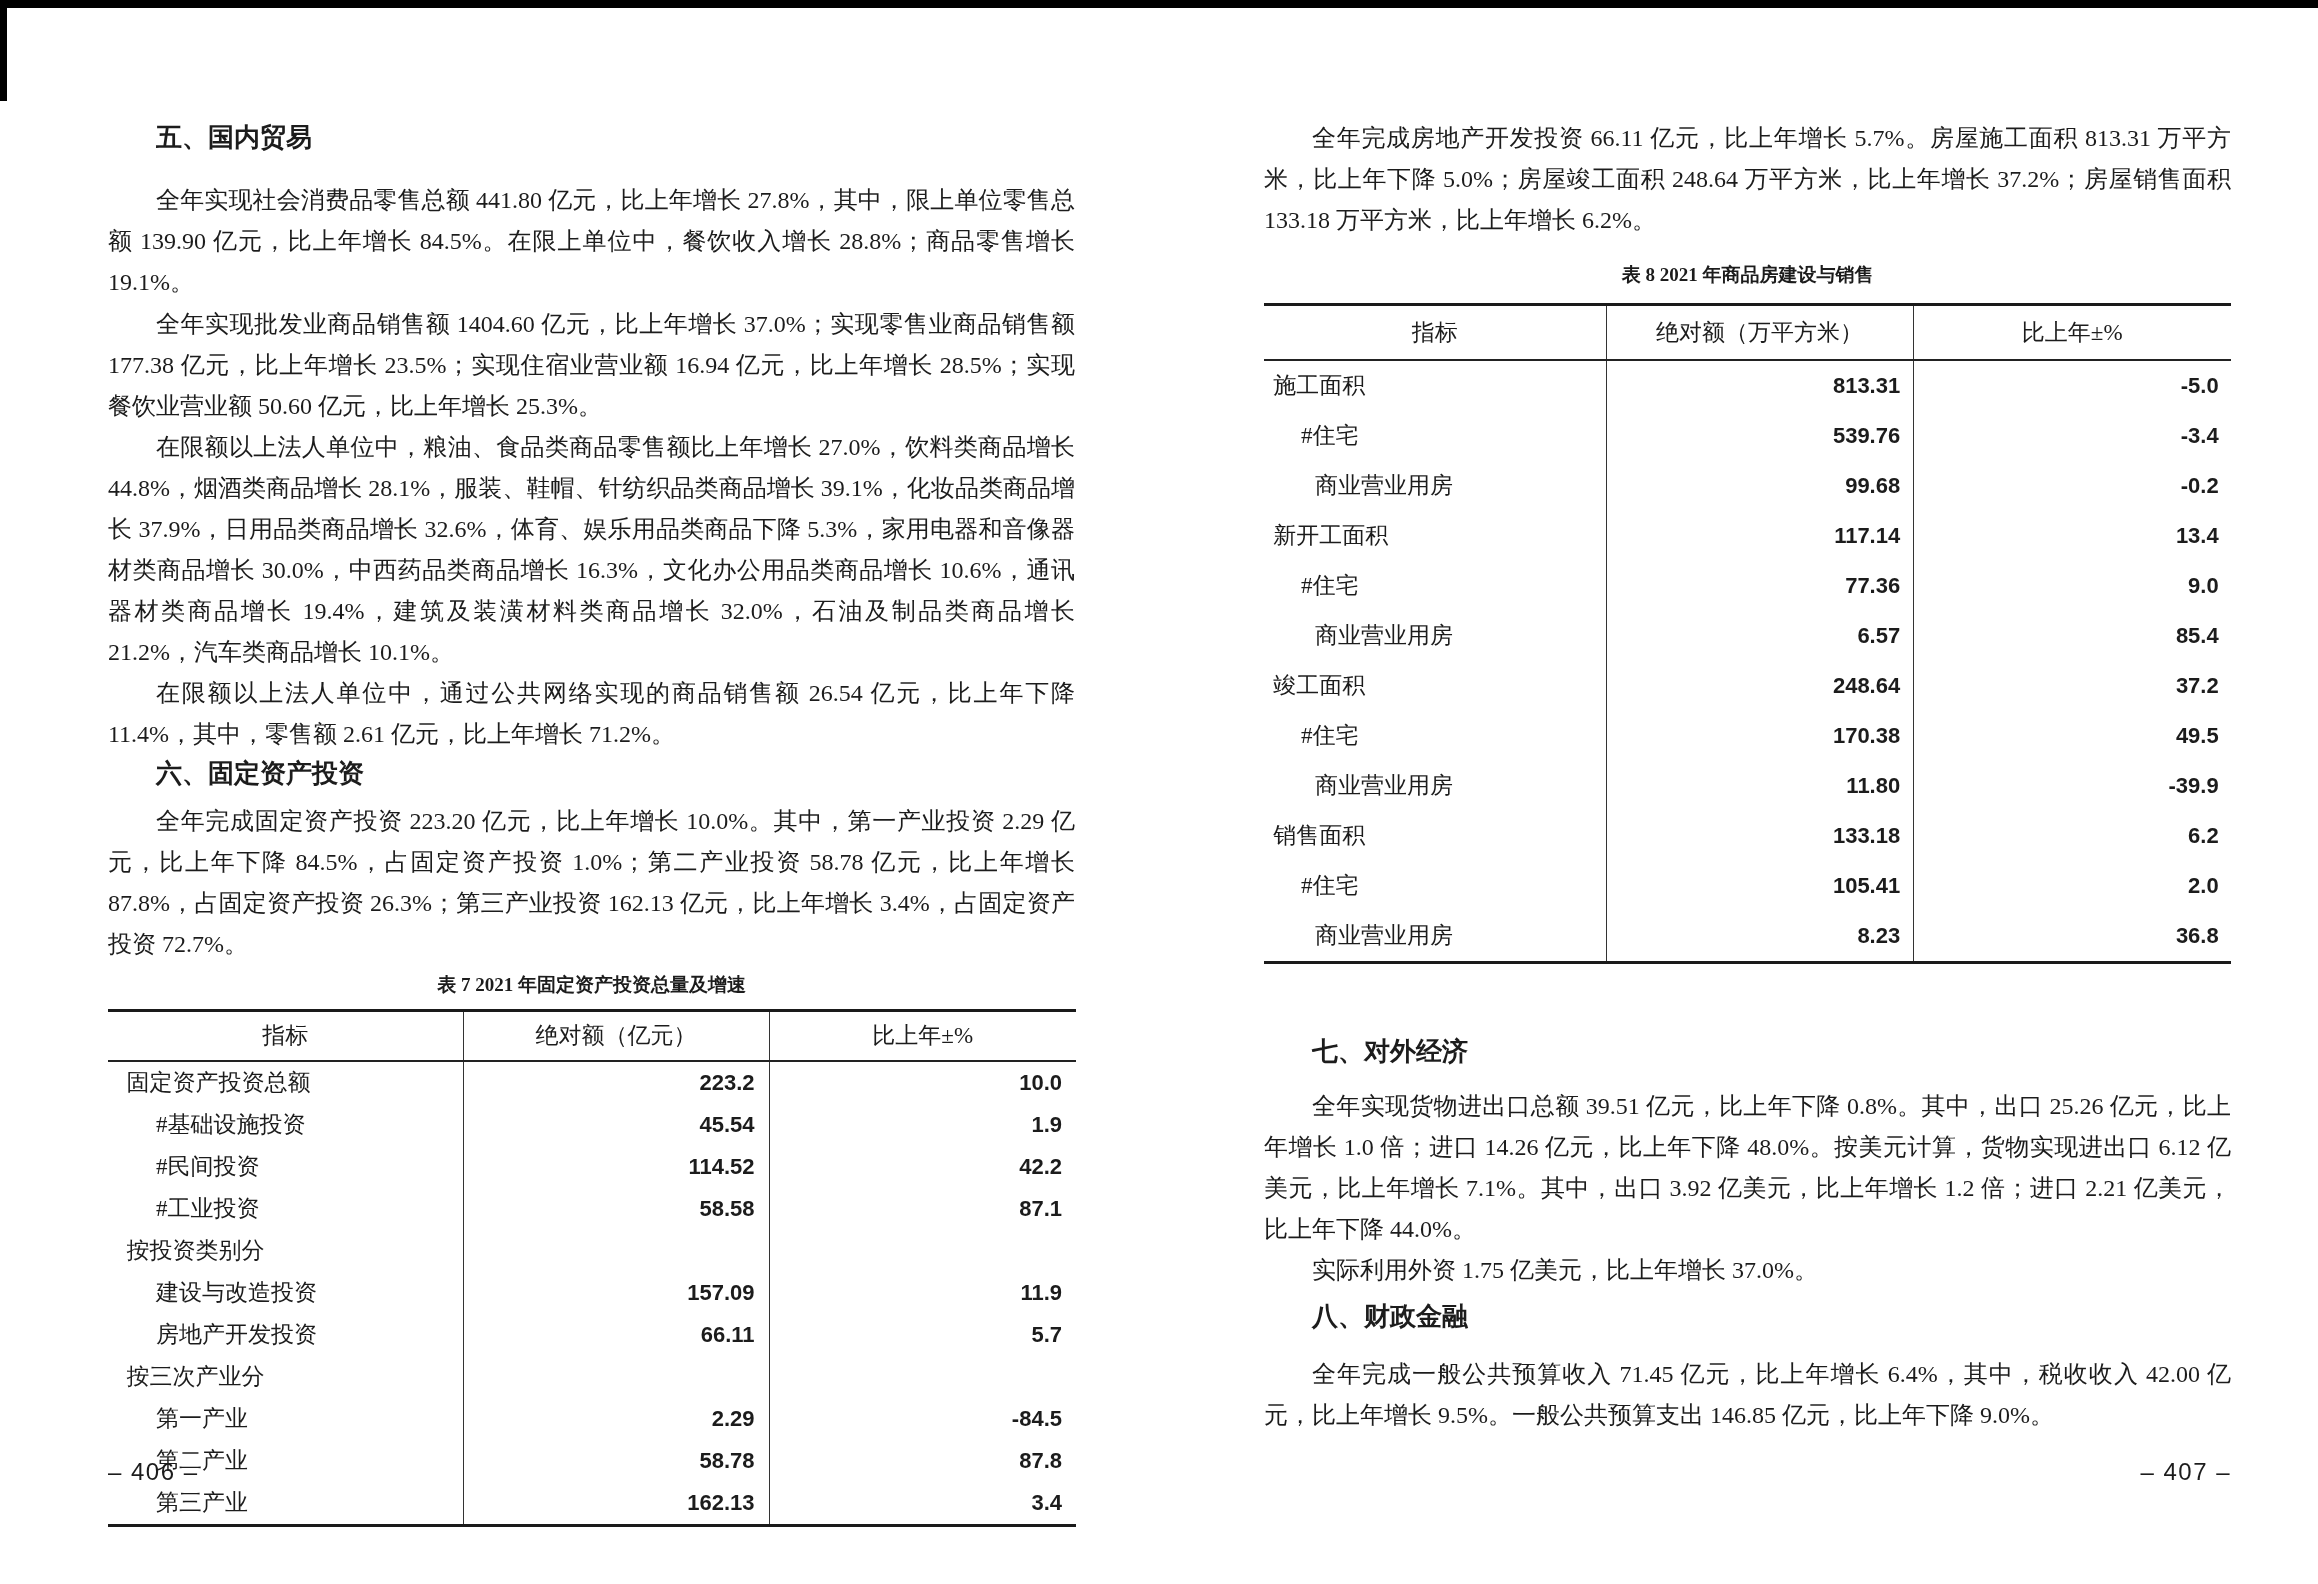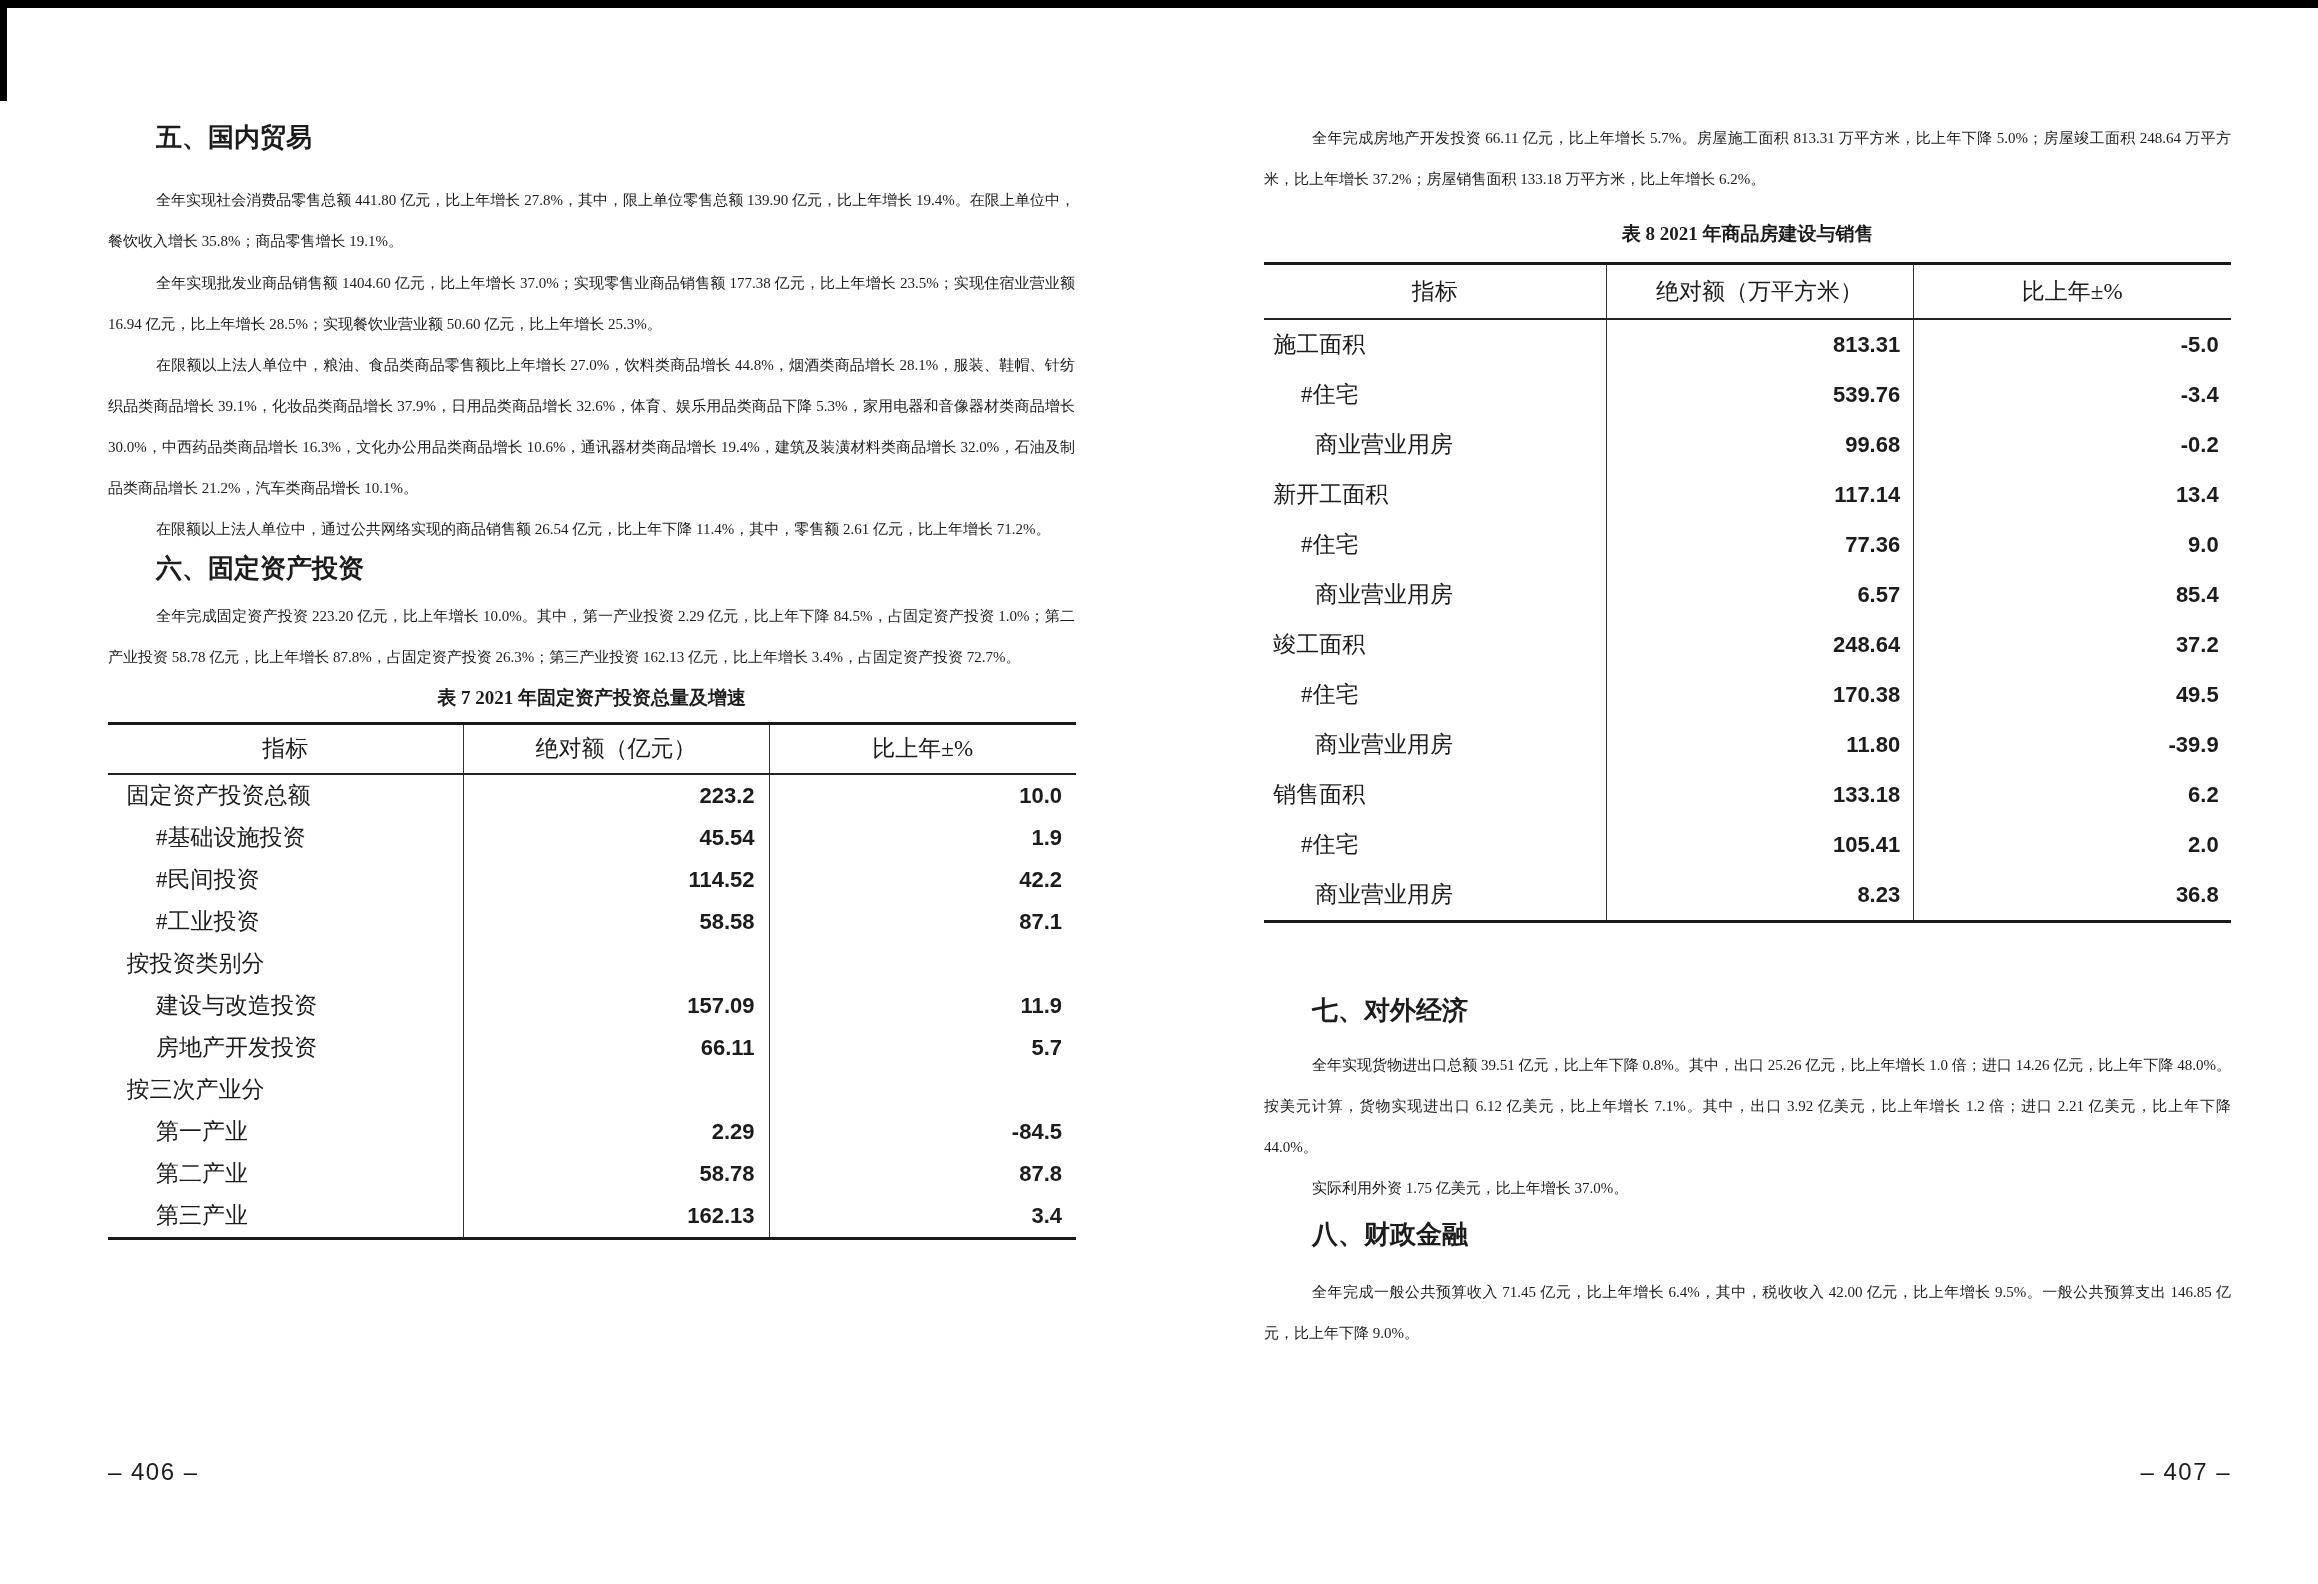--- a/index.html
+++ b/index.html
@@ -24,21 +24,21 @@
   
   .page { position: absolute; top: 0; width: 967px; height: 1204px; }
   .page-left  { left: 108px; }
   .page-right { left: 1264px; }
 
   .heading {
     font-size: 26px; font-weight: 600; line-height: 34px;
     text-indent: 48px; margin: 0;
   }
   .para {
-    font-size: 15px; line-height: 41px; margin: 0;
+    font-size: 24px; line-height: 41px; margin: 0;
     text-indent: 48px;
     text-align: justify; text-align-last: left;
   }
   .table-title {
     font-size: 19px; font-weight: 700; line-height: 34px;
     text-align: center; margin: 0;
   }
 
   table.stat {
     width: 967px; border-collapse: collapse; table-layout: fixed;
@@ -103,21 +103,21 @@
 </style>
 </head>
 <body>
 
 <div class="canvas">
   <div class="scan-top-bar"></div>
   <div class="scan-left-notch"></div>
 
   <div class="page page-left">
     <h2 class="heading ml-heading1">五、国内贸易</h2>
-    <p class="para ml-p1">全年实现社会消费品零售总额 441.80 亿元，比上年增长 27.8%，其中，限上单位零售总额 139.90 亿元，比上年增长 19.4%。在限上单位中，餐饮收入增长 35.8%；商品零售增长 19.1%。</p>
+    <p class="para ml-p1">全年实现社会消费品零售总额 441.80 亿元，比上年增长 27.8%，其中，限上单位零售总额 139.90 亿元，比上年增长 84.5%。在限上单位中，餐饮收入增长 28.8%；商品零售增长 19.1%。</p>
     <p class="para ml-p2">全年实现批发业商品销售额 1404.60 亿元，比上年增长 37.0%；实现零售业商品销售额 177.38 亿元，比上年增长 23.5%；实现住宿业营业额 16.94 亿元，比上年增长 28.5%；实现餐饮业营业额 50.60 亿元，比上年增长 25.3%。</p>
     <p class="para">在限额以上法人单位中，粮油、食品类商品零售额比上年增长 27.0%，饮料类商品增长 44.8%，烟酒类商品增长 28.1%，服装、鞋帽、针纺织品类商品增长 39.1%，化妆品类商品增长 37.9%，日用品类商品增长 32.6%，体育、娱乐用品类商品下降 5.3%，家用电器和音像器材类商品增长 30.0%，中西药品类商品增长 16.3%，文化办公用品类商品增长 10.6%，通讯器材类商品增长 19.4%，建筑及装潢材料类商品增长 32.0%，石油及制品类商品增长 21.2%，汽车类商品增长 10.1%。</p>
     <p class="para">在限额以上法人单位中，通过公共网络实现的商品销售额 26.54 亿元，比上年下降 11.4%，其中，零售额 2.61 亿元，比上年增长 71.2%。</p>
     <h2 class="heading ml-heading2">六、固定资产投资</h2>
     <p class="para ml-p5">全年完成固定资产投资 223.20 亿元，比上年增长 10.0%。其中，第一产业投资 2.29 亿元，比上年下降 84.5%，占固定资产投资 1.0%；第二产业投资 58.78 亿元，比上年增长 87.8%，占固定资产投资 26.3%；第三产业投资 162.13 亿元，比上年增长 3.4%，占固定资产投资 72.7%。</p>
 
     <p class="table-title ml-t7title">表 7 2021 年固定资产投资总量及增速</p>
     <table class="stat ml-t7" id="table7">
       <colgroup>
           <col class="w1">

